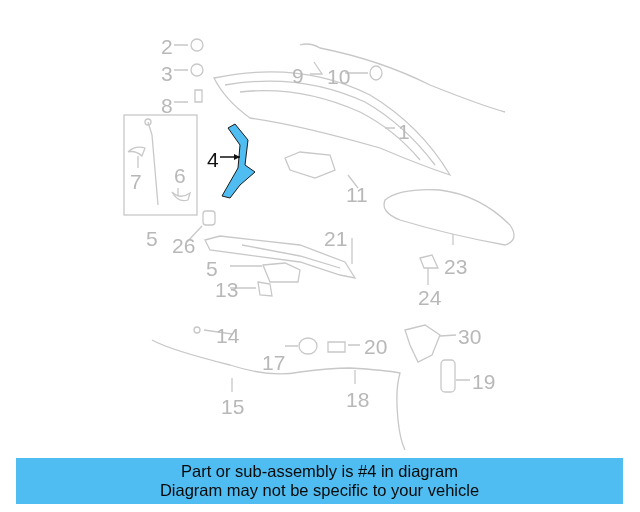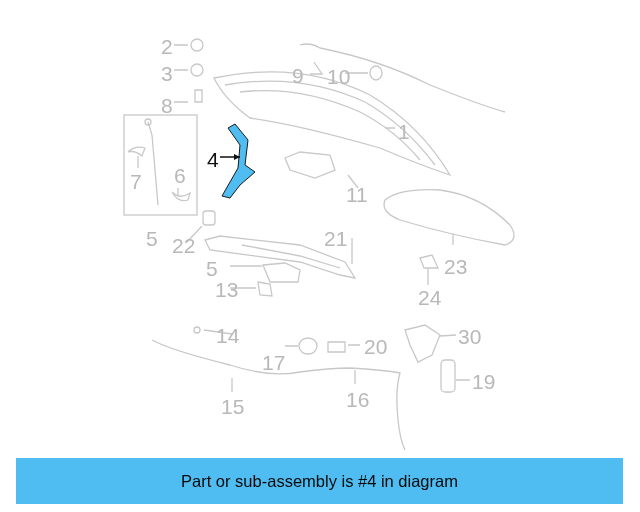--- a/index.html
+++ b/index.html
@@ -75,26 +75,27 @@
   <div class="lbl" style="left:174px;top:165px">6</div>
   <div class="lbl" style="left:130px;top:171px">7</div>
   <div class="lbl" style="left:161px;top:95px">8</div>
   <div class="lbl" style="left:292px;top:65px">9</div>
   <div class="lbl" style="left:327px;top:66px">10</div>
   <div class="lbl" style="left:346px;top:184px">11</div>
   <div class="lbl" style="left:206px;top:258px">5</div>
   <div class="lbl" style="left:215px;top:279px">13</div>
   <div class="lbl" style="left:216px;top:325px">14</div>
   <div class="lbl" style="left:221px;top:396px">15</div>
-  <div class="lbl" style="left:346px;top:389px">16</div>
+  <div class="lbl" style="left:346px;top:389px">18</div>
   <div class="lbl" style="left:262px;top:352px">17</div>
   <div class="lbl" style="left:364px;top:336px">20</div>
   <div class="lbl" style="left:472px;top:371px">19</div>
   <div class="lbl" style="left:458px;top:326px">30</div>
   <div class="lbl" style="left:324px;top:228px">21</div>
-  <div class="lbl" style="left:172px;top:235px">22</div>
+  <div class="lbl" style="left:172px;top:235px">26</div>
   <div class="lbl" style="left:444px;top:256px">23</div>
   <div class="lbl" style="left:418px;top:287px">24</div>
 </div>
 
 <div id="banner">
   <div>Part or sub-assembly is #4 in diagram</div>
+  <div>Diagram may not be specific to your vehicle</div>
 </div>
 
 </body></html>

